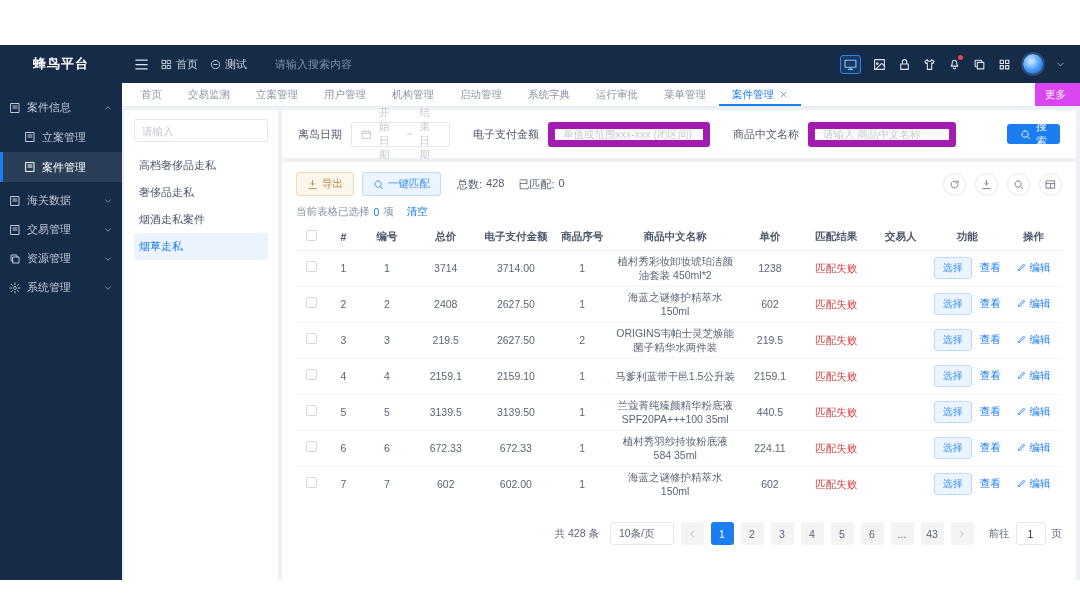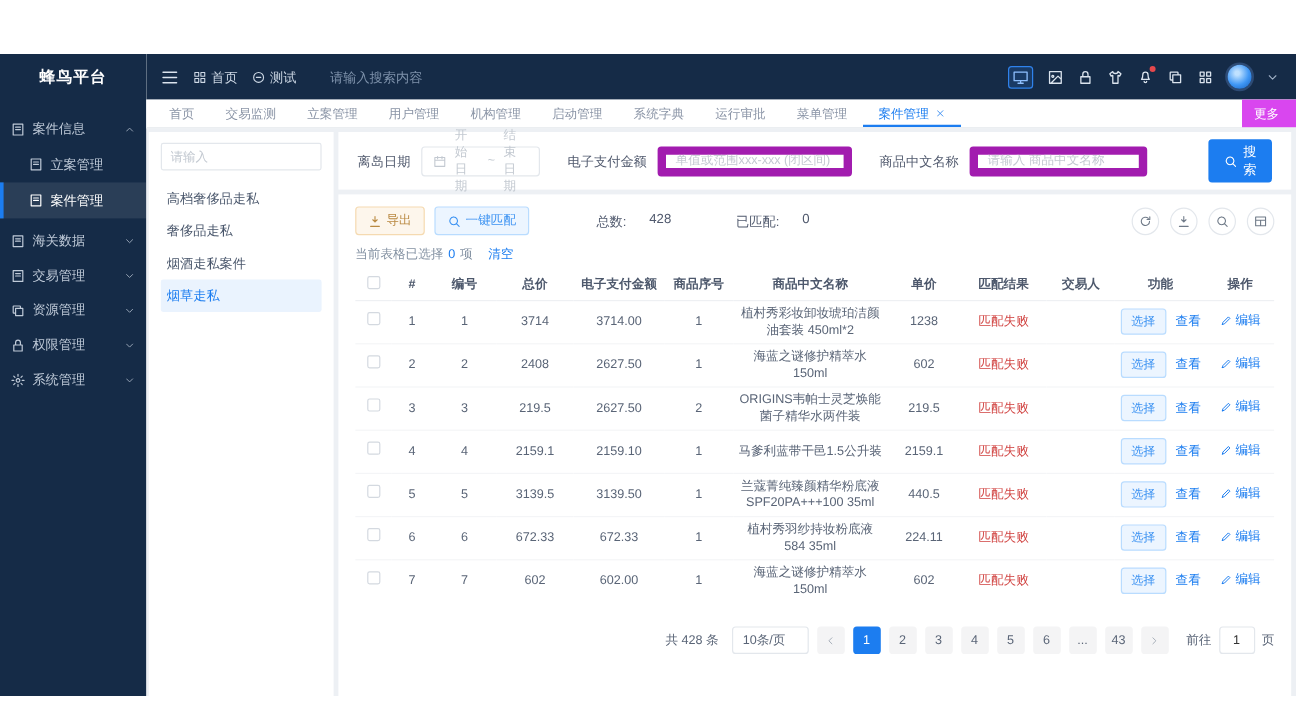--- a/index.html
+++ b/index.html
@@ -49,29 +49,29 @@
 
   .work { flex: 1; min-width: 0; display: flex; flex-direction: column; gap: 4px; }
   .filter-card { background: #fff; height: 48px; flex-shrink: 0; display: flex; align-items: center; gap: 9px; padding: 0 16px; font-size: 11px; color: #515a6e; }
   .f-label { white-space: nowrap; }
   .date-range { display: flex; align-items: center; gap: 7px; border: 1px solid #e3e7ec; border-radius: 3px; height: 25px; padding: 0 9px; color: #c3c9d1; font-size: 10.5px; width: 226px; }
   .date-range .cal { color: #c3c9d1; display: flex; }
   .f-input { border: 7px solid #a21caf; border-radius: 3px; height: 25px; padding: 0 8px; font-size: 10.5px; color: #333; outline: none; font-family: inherit; }
   .f-input::placeholder { color: #c3c9d1; }
   .amount-input { width: 162px; margin-right: 14px; }
   .name-input { width: 148px; }
-  .search-btn { background: #1c7df0; color: #fff; border: none; border-radius: 3px; height: 36px; padding: 0 13px; font-size: 11px; display: flex; align-items: center; gap: 5px; cursor: pointer; margin-left: 42px; font-family: inherit; }
+  .search-btn { background: #1c7df0; color: #fff; border: none; border-radius: 3px; height: 20px; padding: 0 13px; font-size: 11px; display: flex; align-items: center; gap: 5px; cursor: pointer; margin-left: 42px; font-family: inherit; }
 
   .table-card { background: #fff; flex: 1; min-height: 0; padding: 10px 14px 8px; display: flex; flex-direction: column; }
   .toolbar { display: flex; align-items: center; gap: 8px; flex-shrink: 0; }
   .t-btn { display: flex; align-items: center; gap: 4px; height: 24px; padding: 0 10px; border-radius: 3px; font-size: 10.5px; cursor: pointer; font-family: inherit; }
   .btn-export { background: #fdf6ec; border: 1px solid #f5dab1; color: #b98941; }
   .btn-match { background: #ecf5ff; border: 1px solid #b9dcff; color: #3b92f2; }
   .stats { font-size: 11px; color: #515a6e; margin-left: 8px; display: flex; gap: 14px; }
-  .stat { display: flex; gap: 19px; margin-left: 40px; }
+  .stat { display: flex; gap: 4px; }
   .tool-icons { margin-left: auto; display: flex; gap: 9px; }
   .tool-icon { width: 23px; height: 23px; border: 1px solid #e3e7ec; border-radius: 50%; display: flex; align-items: center; justify-content: center; color: #6f7a88; cursor: pointer; background: #fff; }
 
   .sel-info { font-size: 10.5px; color: #8391a2; margin: 9px 0 5px; display: flex; align-items: center; gap: 4px; flex-shrink: 0; }
   .sel-info b { color: #1c7df0; font-weight: normal; }
   .clear-link { color: #1c7df0; cursor: pointer; margin-left: 9px; }
 
   .tbl-viewport { height: 276px; overflow: hidden; flex-shrink: 0; }
   table { width: 100%; border-collapse: collapse; table-layout: fixed; }
   th { font-size: 10.5px; color: #4d586c; font-weight: bold; height: 26px; border-bottom: 1px solid #eef0f3; text-align: center; padding: 0 3px; white-space: nowrap; overflow: hidden; }
@@ -168,33 +168,20 @@
               </svg>
             </span>
             <span>资源管理</span>
             <span class="chev" style="display: flex;">
               <svg width="10" height="10" viewBox="0 0 24 24" fill="none" stroke="currentColor" stroke-width="2" stroke-linecap="round" stroke-linejoin="round">
                 <path d="M6 9l6 6 6-6"></path>
               </svg>
             </span>
           </div>
           <div class="group-gap"></div>
-          <div class="menu-item">
-            <span class="mi-icon" style="display: flex;">
-              <svg width="12" height="12" viewBox="0 0 24 24" fill="none" stroke="currentColor" stroke-width="2" stroke-linecap="round" stroke-linejoin="round">
-                <path d="M5 11h14v10H5zM8 11V7a4 4 0 0 1 8 0v4"></path>
-              </svg>
-            </span>
-            <span>权限管理</span>
-            <span class="chev" style="display: flex;">
-              <svg width="10" height="10" viewBox="0 0 24 24" fill="none" stroke="currentColor" stroke-width="2" stroke-linecap="round" stroke-linejoin="round">
-                <path d="M6 9l6 6 6-6"></path>
-              </svg>
-            </span>
-          </div>
           <div class="group-gap"></div>
           <div class="menu-item">
             <span class="mi-icon" style="display: flex;">
               <svg width="12" height="12" viewBox="0 0 24 24" fill="none" stroke="currentColor" stroke-width="2" stroke-linecap="round" stroke-linejoin="round">
                 <path d="M12 9a3 3 0 1 0 .01 0M12 2v3M12 19v3M2 12h3M19 12h3M4.9 4.9l2.1 2.1M17 17l2 2M19.1 4.9L17 7M7 17l-2.1 2.1"></path>
               </svg>
             </span>
             <span>系统管理</span>
             <span class="chev" style="display: flex;">
               <svg width="10" height="10" viewBox="0 0 24 24" fill="none" stroke="currentColor" stroke-width="2" stroke-linecap="round" stroke-linejoin="round">

